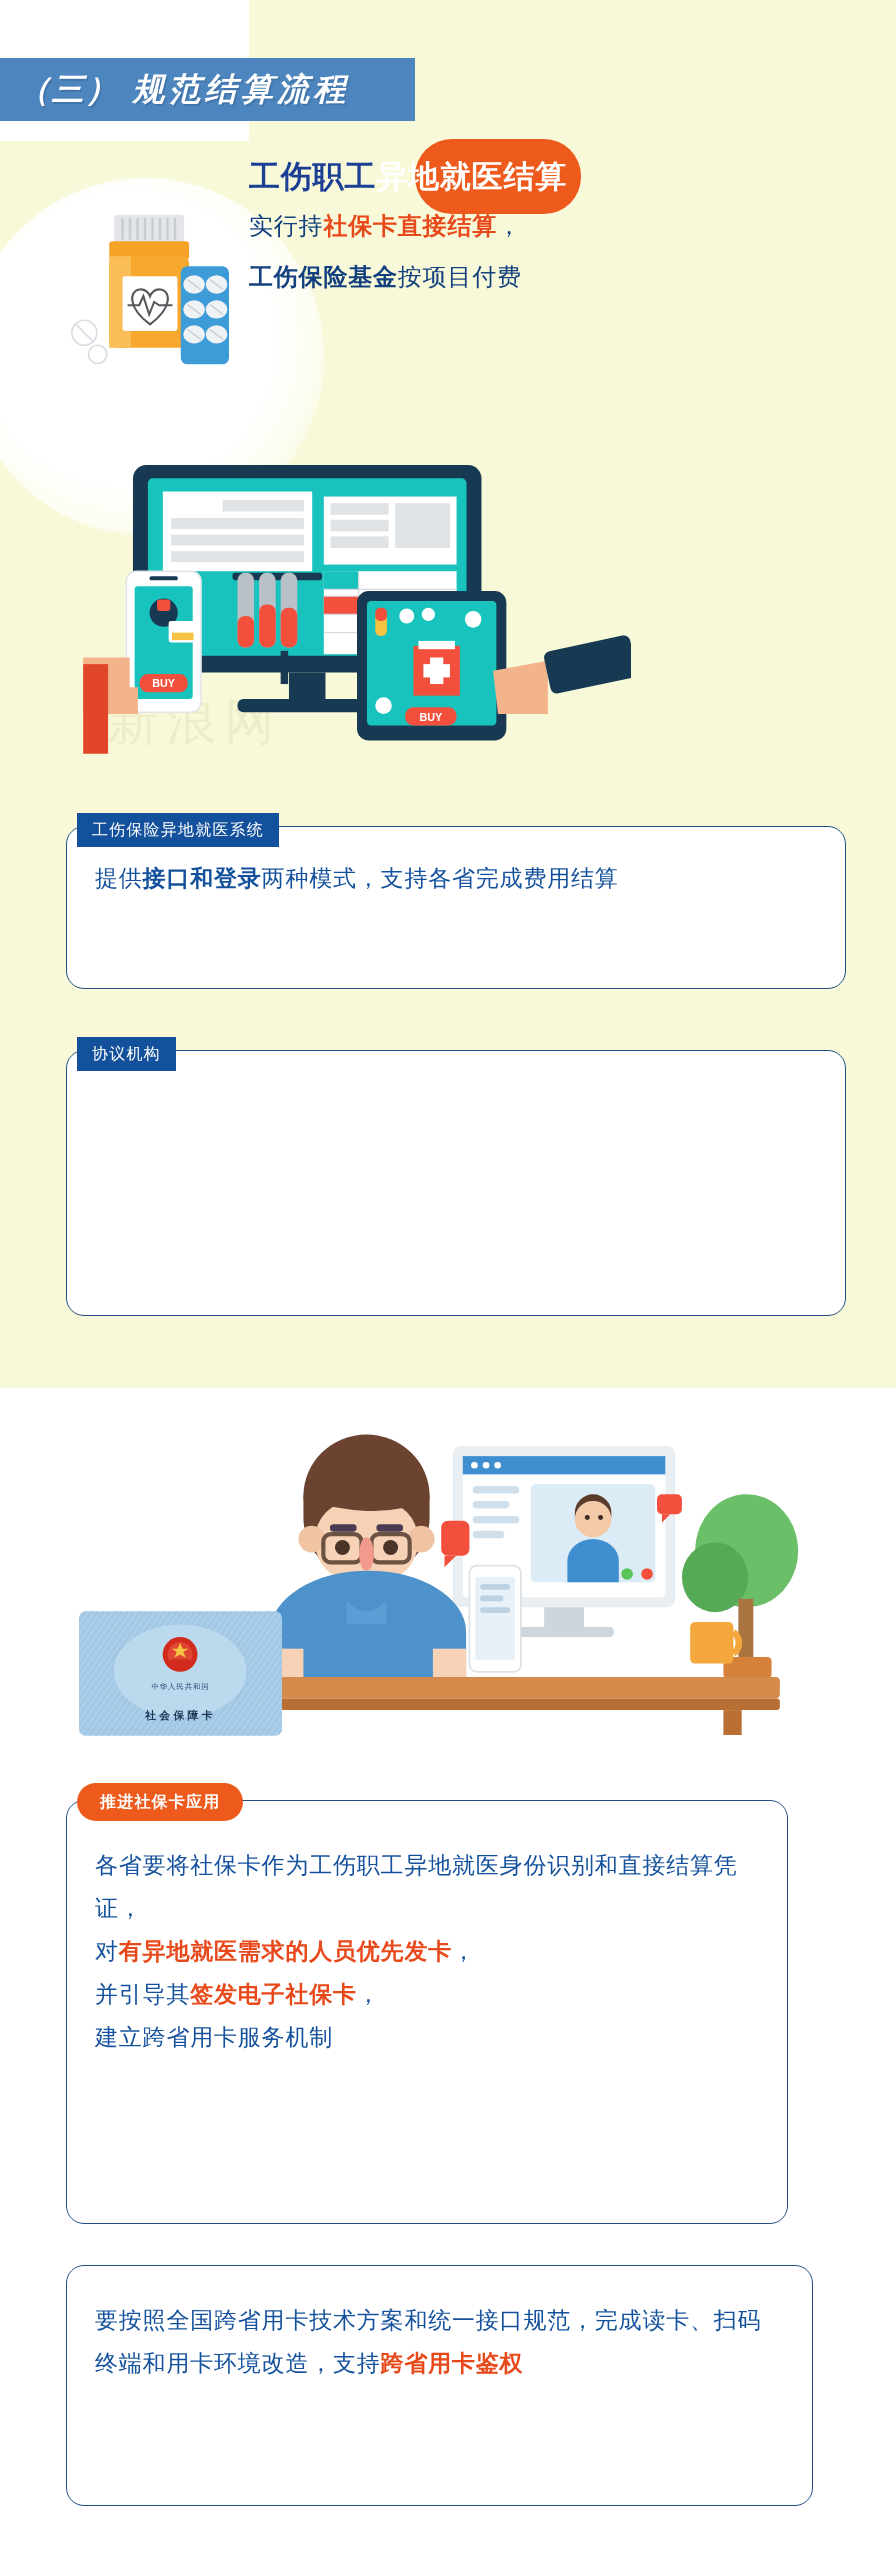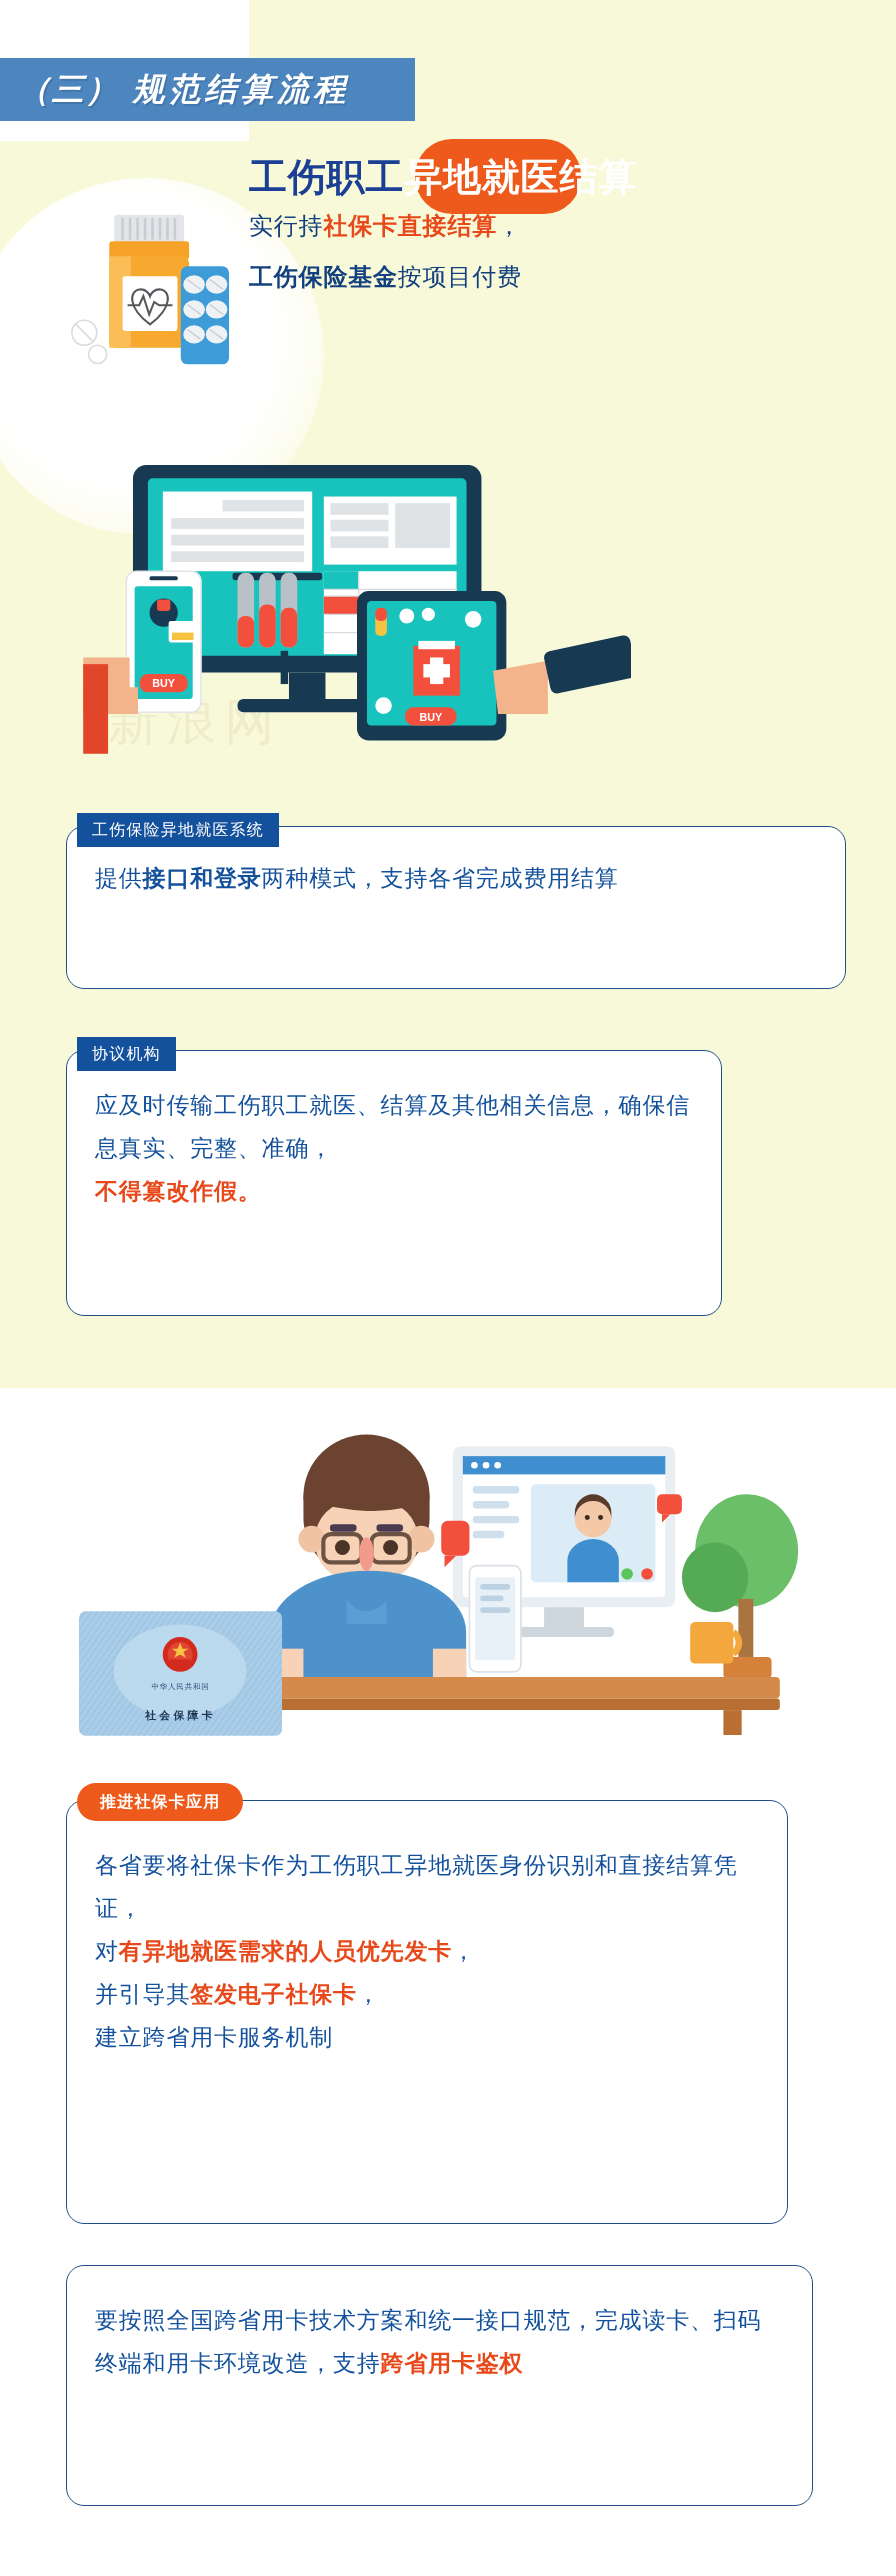--- a/index.html
+++ b/index.html
@@ -63,21 +63,21 @@
   .heading-banner .txt { letter-spacing: 4.2px; }
 
   
   .hero {
     position: absolute;
     left: 249px; top: 154px;
     width: 465px;
     z-index: 5;
   }
   .hero-line1 {
-    font-size: 38px;
+    font-size: 31px;
     font-weight: bold;
     color: #1b3f94;
     white-space: nowrap;
     position: relative;
     line-height: 46px;
     letter-spacing: 0.8px;
   }
   .hero-pill {
     position: absolute;
     left: 166px; top: -15px;
@@ -147,21 +147,21 @@
     padding: 33px 28px 25px 28px;
     font-size: 23px;
     line-height: 43px;
     color: #14519c;
     letter-spacing: 0.8px;
   }
   .card-body .b { font-weight: bold; color: #14519c; }
   .card-body .r { font-weight: bold; color: #e8491b; }
 
   #card-system  { left: 66px; top: 826px;  width: 780px; height: 163px; }
-  #card-agency  { left: 66px; top: 1050px; width: 656px; height: 266px; }
+  #card-agency  { left: 66px; top: 1050px; width: 780px; height: 266px; padding-left: 28px; }
   #card-promote { left: 66px; top: 1800px; width: 722px; height: 424px; }
   #card-tech    { left: 66px; top: 2265px; width: 747px; height: 241px; }
 
   #card-system  .card-body { padding-top: 30px; }
   #card-promote .card-body { padding-top: 43px; }
 
   
   .desk-scene { position: absolute; left: 66px; top: 1403px; width: 772px; height: 332px; z-index: 4; }
 
   .ssc-card { position: absolute; left: 79px; top: 1611px; width: 203px; height: 125px; z-index: 5; }
@@ -320,24 +320,20 @@
 
 <div class="card" id="card-system">
   <div class="card-tag">工伤保险异地就医系统</div>
   <div class="card-body">
     <span>提供</span><span class="b">接口和登录</span><span>两种模式，支持各省完成费用结算</span>
   </div>
 </div>
 
 <div class="card" id="card-agency">
   <div class="card-tag">协议机构</div>
-  <div class="card-body">
-    <span>应及时传输工伤职工就医、结算及其他相关信息，确保信息真实、完整、准确，</span><br>
-    <span class="r">不得篡改作假。</span>
-  </div>
 </div>
 
 <div class="desk-scene">
   <svg width="772" height="332" viewBox="0 0 930 400">
 
     <ellipse cx="820" cy="178" rx="62" ry="68" fill="#6bbf68"></ellipse>
     <ellipse cx="782" cy="210" rx="40" ry="42" fill="#55aa55"></ellipse>
     <rect x="810" y="236" width="18" height="70" fill="#a9743f"></rect>
     <rect x="792" y="306" width="58" height="26" rx="5" fill="#d6813a"></rect>
 

